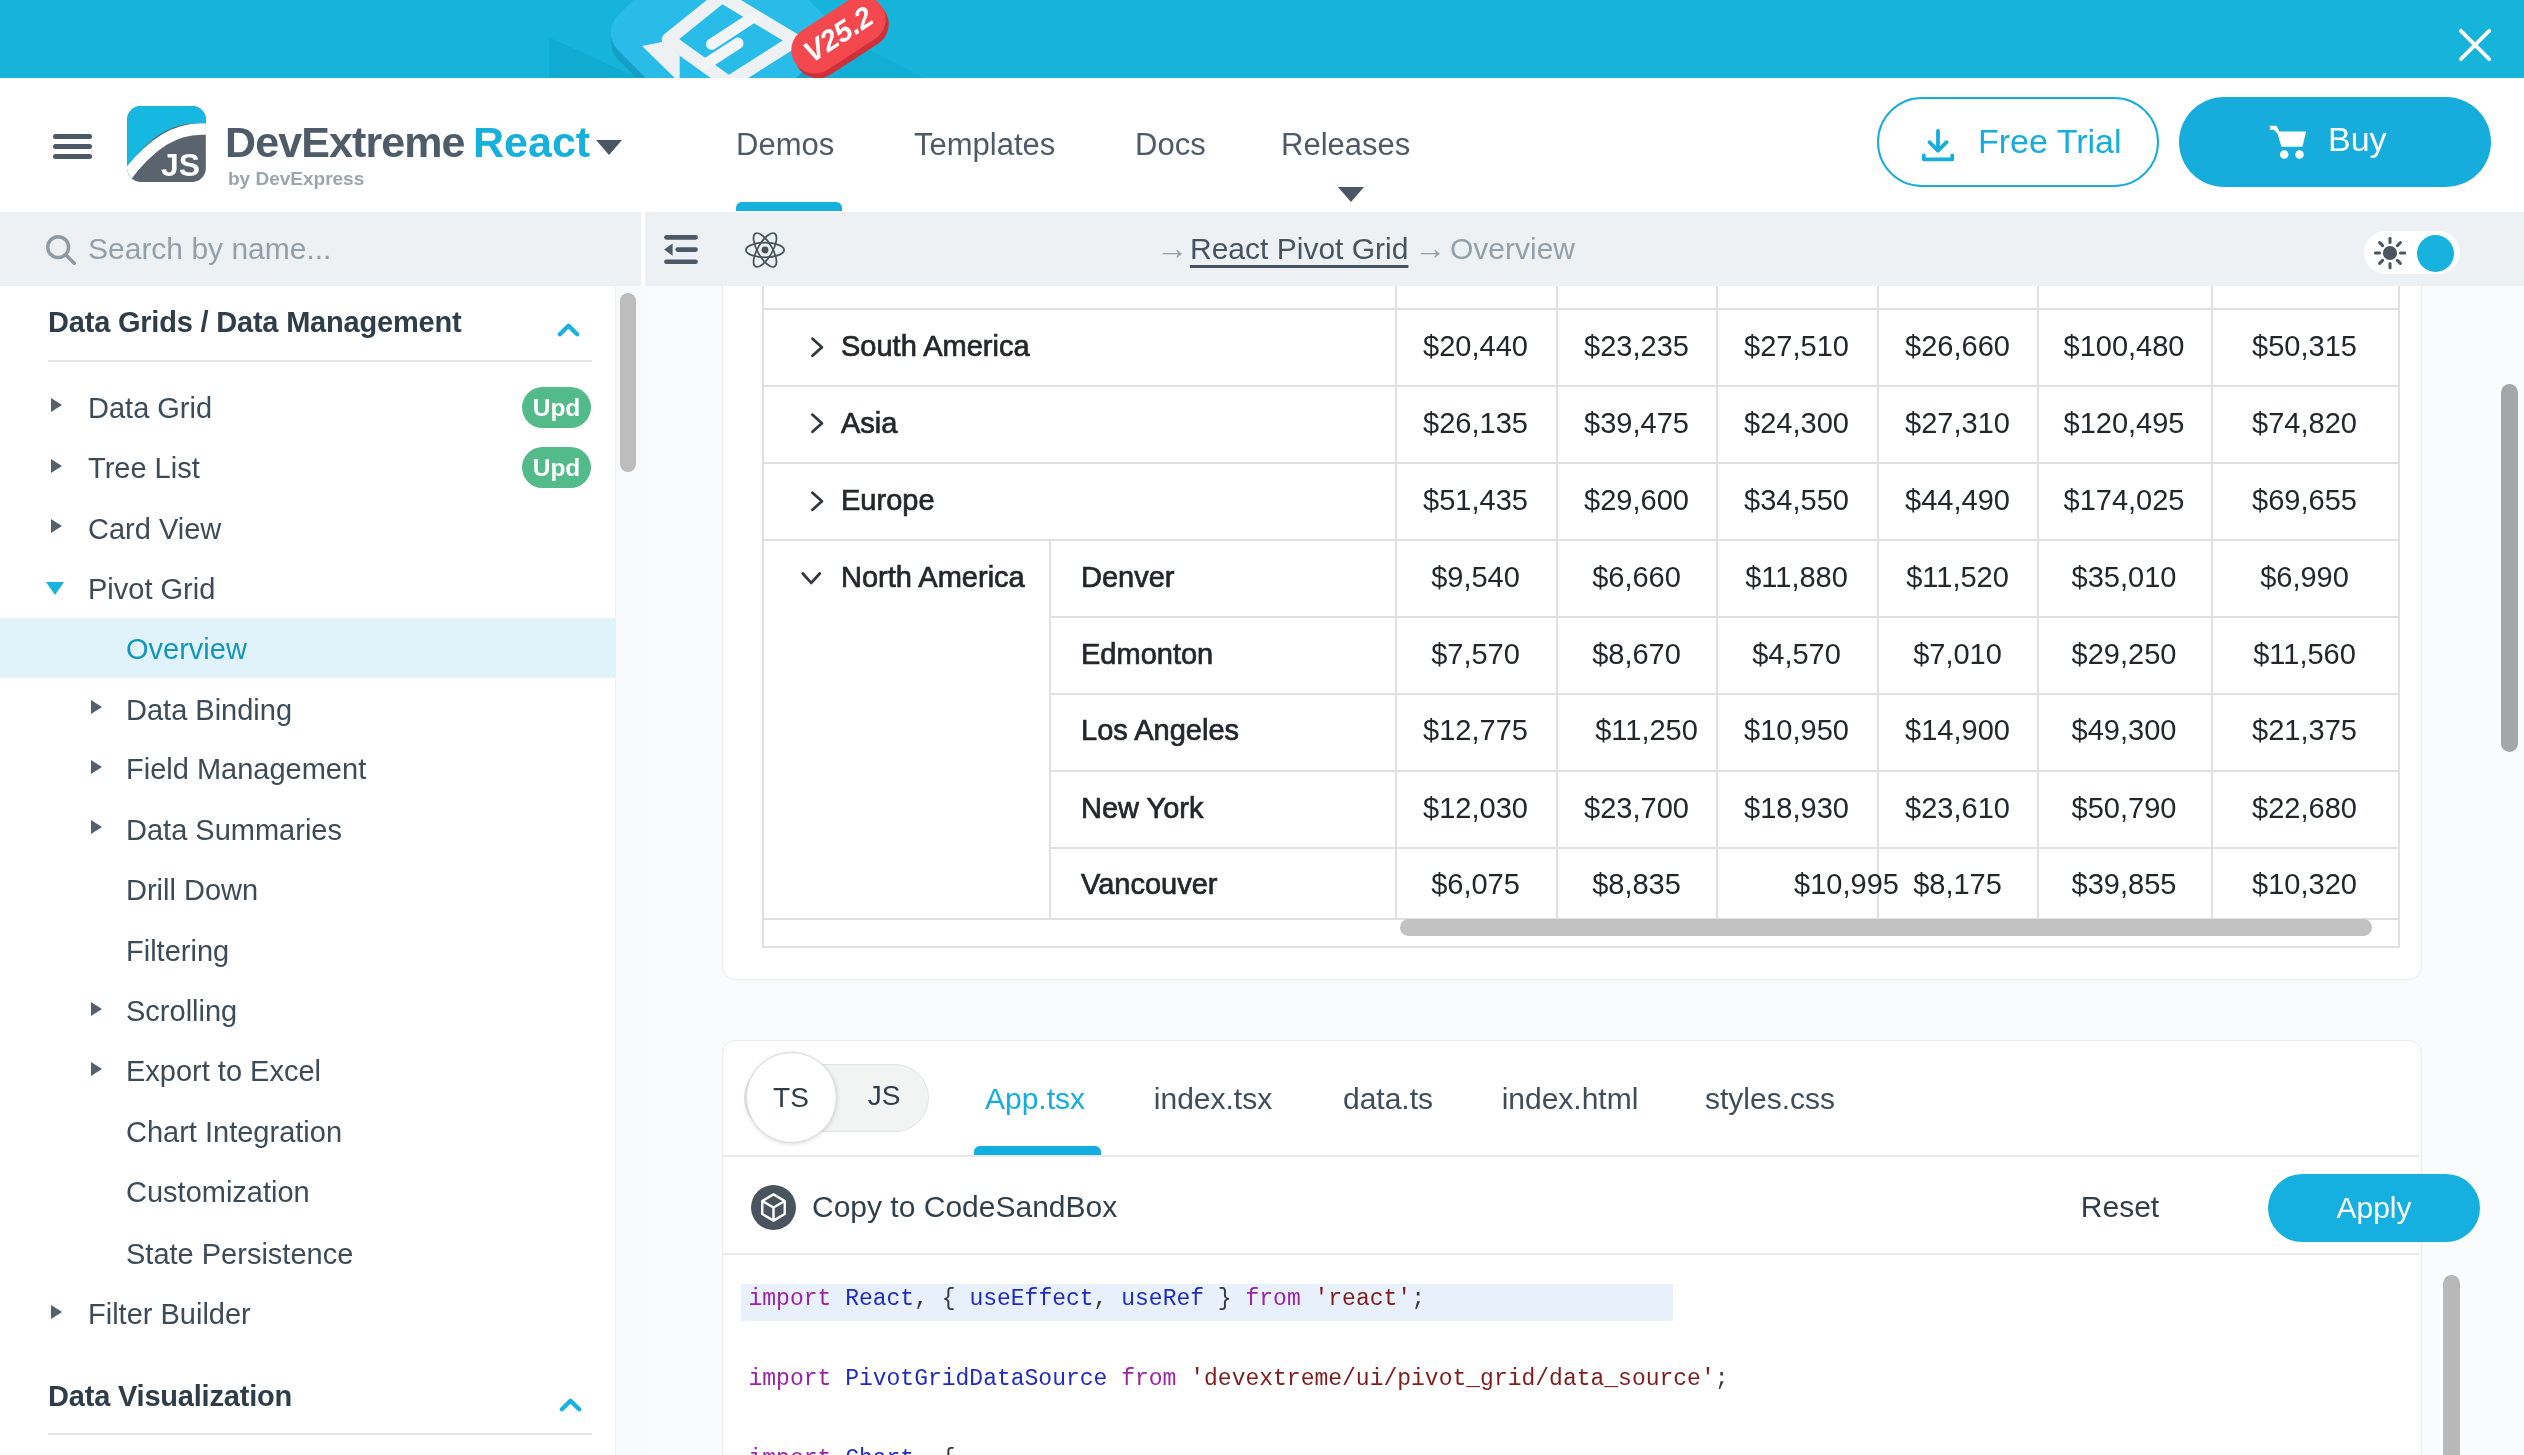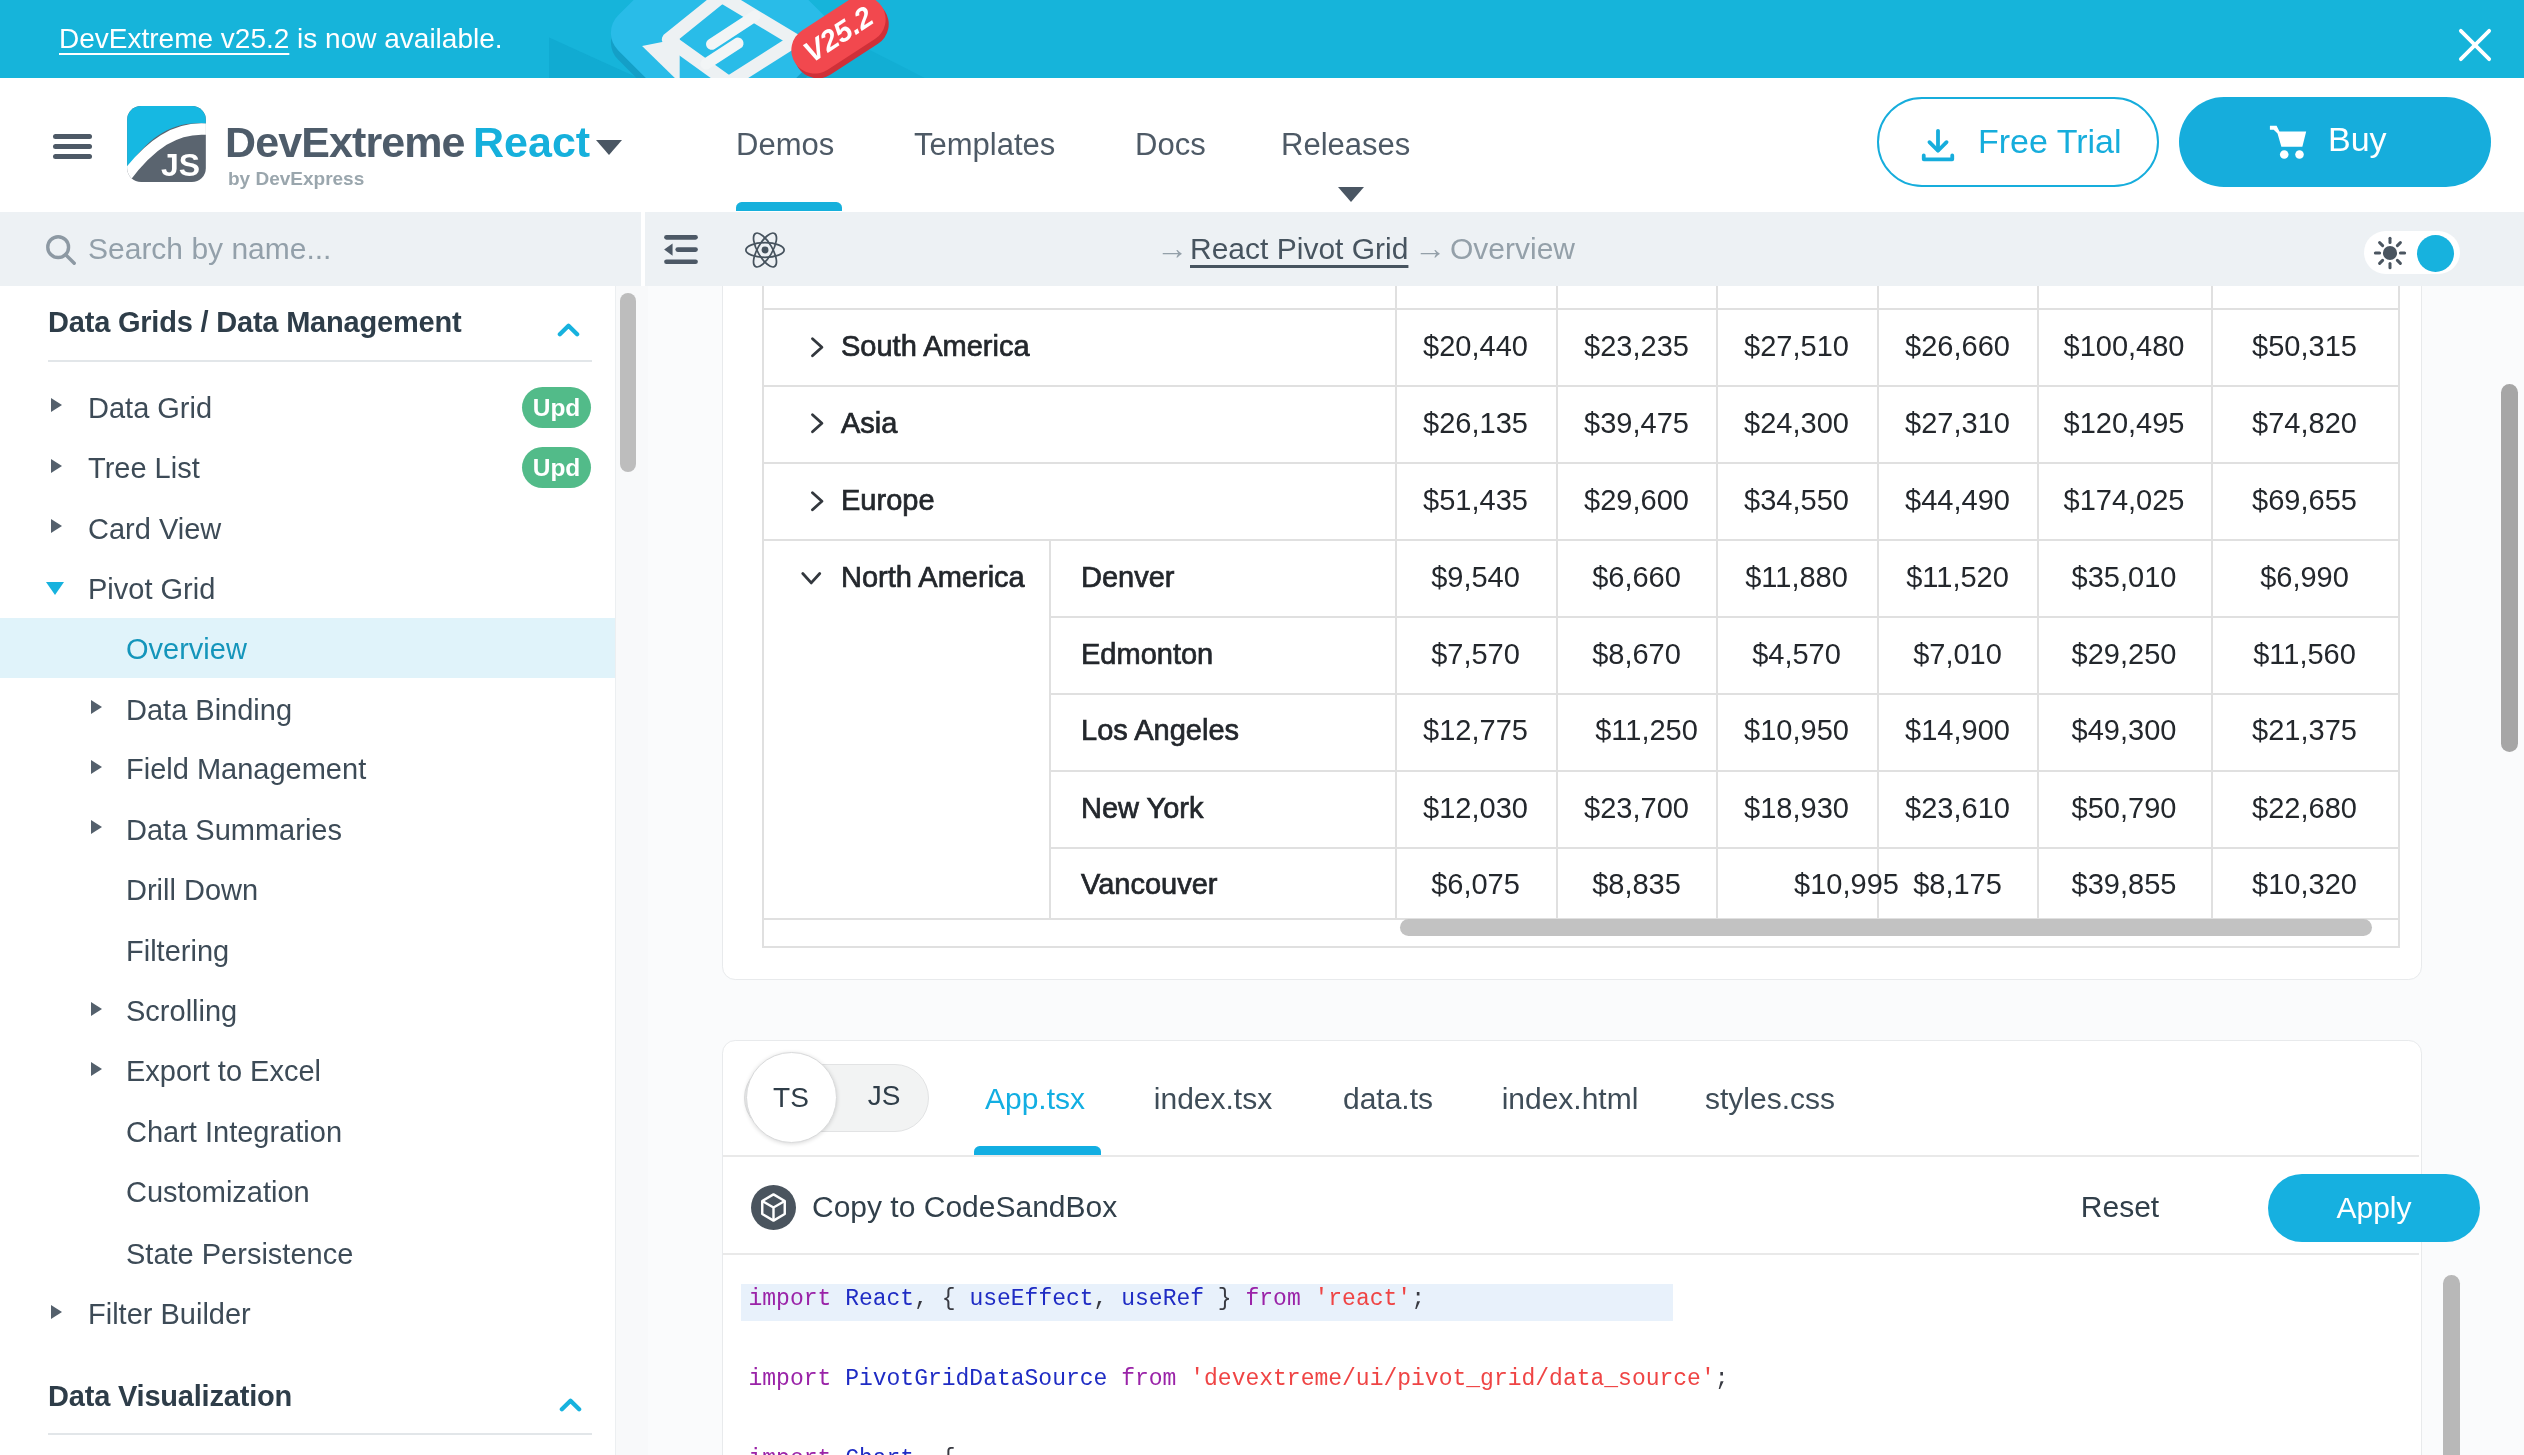--- a/index.html
+++ b/index.html
@@ -27,28 +27,27 @@
   
   #pane { left:648px; top:285px; width:1877px; height:1171px; background:#fafbfc; z-index:1; }
   .card { position:absolute; background:#fff; border:1.9px solid #e8eaec; border-radius:13.2px; }
   
   .vline { position:absolute; width:1.9px; background:#e0e0e0; }
   .hline { position:absolute; height:1.9px; background:#e0e0e0; }
   .rowlab { position:absolute; font-size:29px; font-weight:400; -webkit-text-stroke:0.7px #23272c; color:#23272c; }
   .money { position:absolute; font-size:29px; color:#23272c; text-align:center; }
   .chv { position:absolute; width:24.5px; height:24.5px; }
   code, .code { font-family:"Liberation Mono", monospace; font-size:23px; white-space:pre; }
-  .kw { color:#9a23a8; } .id { color:#1f2cc4; } .str { color:#ef4444; } .pun { color:#383a42; }
+  .kw { color:#9a23a8; } .id { color:#1f2cc4; } .str { color:#7f1d1d; } .pun { color:#383a42; }
 </style>
 </head>
 <body>
 <div id="app">
 
   <div class="abs" id="banner">
-    <div class="abs btxt" style="left:59px; top:0;"><a>DevExtreme v25.2</a> is now available.</div>
 
     <svg class="abs" style="left:548px; top:0;" width="378" height="78" viewBox="0 0 400 83">
       <defs>
         <radialGradient id="glow" cx="0.5" cy="0.5" r="0.5">
           <stop offset="0%" stop-color="#3cc4ea"></stop>
             <stop offset="100%" stop-color="#3cc4ea" stop-opacity="0"></stop>
         </radialGradient>
       </defs>
       <polygon points="0,40 95,83 0,83" fill="#0ba2c9" opacity="0.5"></polygon>
       <polygon points="315,40 400,83 235,83" fill="#0ba2c9" opacity="0.35"></polygon>

